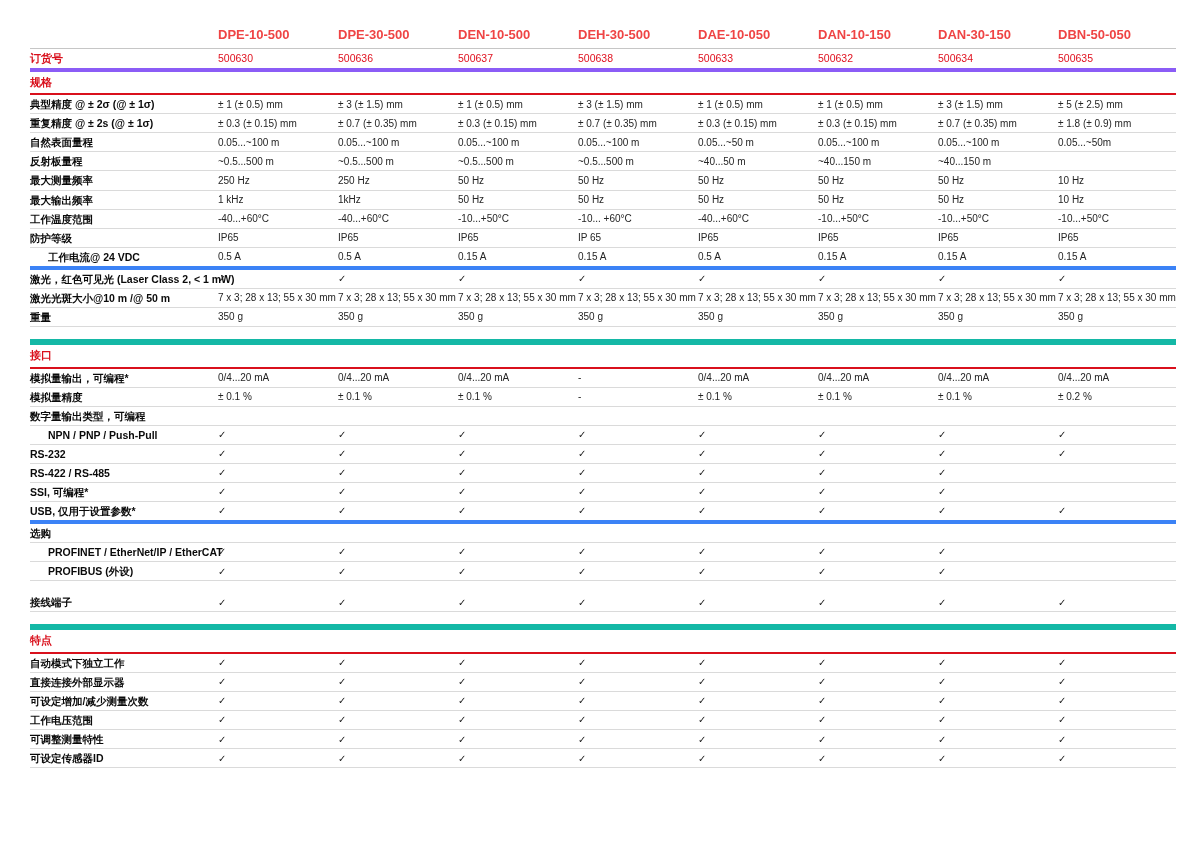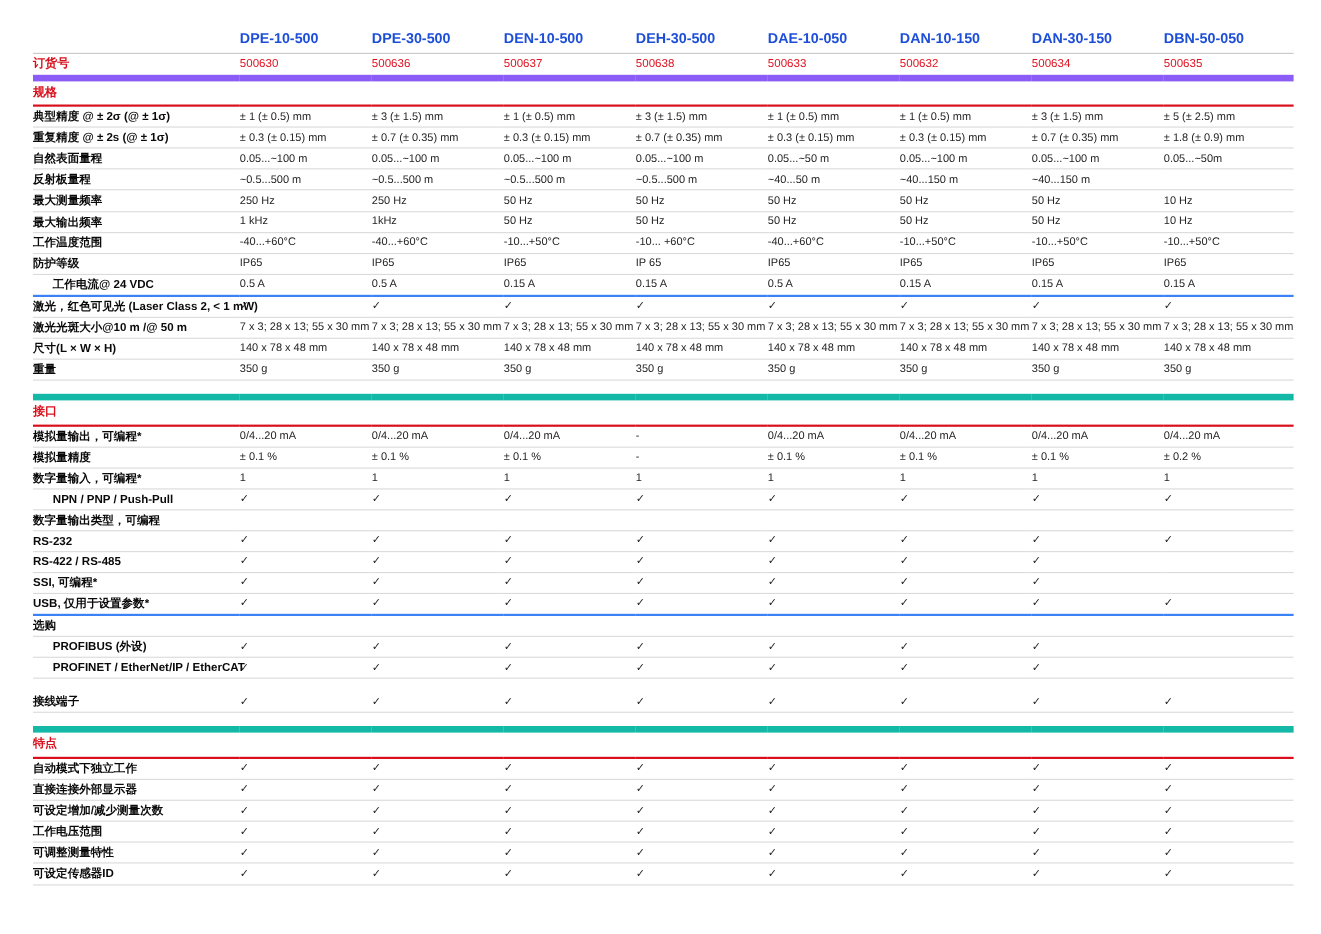--- a/index.html
+++ b/index.html
@@ -3,41 +3,41 @@
 <meta charset="utf-8">
 <style>
   html,body{margin:0;padding:0;background:#ffffff;}
   body{width:1201px;height:849px;overflow:hidden;position:relative;
        font-family:"Liberation Sans","DejaVu Sans",sans-serif;}
   #sheet{position:absolute;left:30px;top:26px;width:1146px;}
   table{border-collapse:collapse;table-layout:fixed;width:1146px;}
   td,th{text-align:left;vertical-align:middle;padding:0;white-space:nowrap;line-height:1.15;}
 
   
-  th.model{color:#1d4ed8;font-size:13px;font-weight:bold;padding:2px 4px 5px 0;
+  th.model{color:#ef4444;font-size:13px;font-weight:bold;padding:2px 4px 5px 0;
            border-bottom:1px solid #c6c6c6;}
   th.corner{border-bottom:1px solid #c6c6c6;}
 
   
-  tr.orow td{padding:3px 4px 3px 0;border-bottom:6px solid #8b5cf6;font-size:10.5px;color:#e0111f;margin-left:20px;}
+  tr.orow td{padding:3px 4px 3px 0;border-bottom:4px solid #8b5cf6;font-size:10.5px;color:#e0111f;margin-left:20px;}
   tr.orow td.lbl{color:#d9101c;font-weight:bold;font-size:11px;}
 
   
   tr.srow td{padding:5px 0 4px 0;font-size:11px;font-weight:bold;color:#d9101c;
              border-bottom:2px solid #d9101c;font-family:Liberation Mono, monospace;}
   tr.srow.pale td{border-top:6px solid #14b8a6;}
 
   
   tr.spacer td{height:12px;border:none;}
 
   
   tr.drow td{padding:3px 4px 3px 0;font-size:10px;color:#242424;border-bottom:1px solid #dadada;}
   tr.drow td.lbl{font-size:10.5px;color:#0a0a0a;font-weight:bold;}
   tr.drow td.lbl.ind{padding-left:18px;}
-  tr.drow.gend td{border-bottom:2px solid #3b82f6;}
+  tr.drow.gend td{border-bottom:4px solid #3b82f6;}
   td.chk{font-size:10px;color:#111;}
 </style>
 </head>
 <body>
 
 <div id="sheet">
   <table id="spec-table">
     <colgroup>
       <col style="width:188px">
       <col style="width:120px">
@@ -190,31 +190,20 @@
           <td class="val">7 x 3; 28 x 13; 55 x 30 mm</td>
           <td class="val">7 x 3; 28 x 13; 55 x 30 mm</td>
           <td class="val">7 x 3; 28 x 13; 55 x 30 mm</td>
           <td class="val">7 x 3; 28 x 13; 55 x 30 mm</td>
           <td class="val">7 x 3; 28 x 13; 55 x 30 mm</td>
           <td class="val">7 x 3; 28 x 13; 55 x 30 mm</td>
           <td class="val">7 x 3; 28 x 13; 55 x 30 mm</td>
           <td class="val">7 x 3; 28 x 13; 55 x 30 mm</td>
         </tr>
         <tr class="drow">
-          <td class="lbl">尺寸(L × W × H)</td>
-          <td class="val">140 x 78 x 48 mm</td>
-          <td class="val">140 x 78 x 48 mm</td>
-          <td class="val">140 x 78 x 48 mm</td>
-          <td class="val">140 x 78 x 48 mm</td>
-          <td class="val">140 x 78 x 48 mm</td>
-          <td class="val">140 x 78 x 48 mm</td>
-          <td class="val">140 x 78 x 48 mm</td>
-          <td class="val">140 x 78 x 48 mm</td>
-        </tr>
-        <tr class="drow">
           <td class="lbl">重量</td>
           <td class="val">350 g</td>
           <td class="val">350 g</td>
           <td class="val">350 g</td>
           <td class="val">350 g</td>
           <td class="val">350 g</td>
           <td class="val">350 g</td>
           <td class="val">350 g</td>
           <td class="val">350 g</td>
         </tr>
@@ -239,54 +228,43 @@
           <td class="lbl">模拟量精度</td>
           <td class="val">± 0.1 %</td>
           <td class="val">± 0.1 %</td>
           <td class="val">± 0.1 %</td>
           <td class="val">-</td>
           <td class="val">± 0.1 %</td>
           <td class="val">± 0.1 %</td>
           <td class="val">± 0.1 %</td>
           <td class="val">± 0.2 %</td>
         </tr>
-        <tr class="drow">
-          <td class="lbl">数字量输入，可编程*</td>
-          <td class="val">1</td>
-          <td class="val">1</td>
-          <td class="val">1</td>
-          <td class="val">1</td>
-          <td class="val">1</td>
-          <td class="val">1</td>
-          <td class="val">1</td>
-          <td class="val">1</td>
-        </tr>
-        <tr class="drow">
-          <td class="lbl ind">NPN / PNP / Push-Pull</td>
-          <td class="val chk">✓</td>
-          <td class="val chk">✓</td>
-          <td class="val chk">✓</td>
-          <td class="val chk">✓</td>
-          <td class="val chk">✓</td>
-          <td class="val chk">✓</td>
-          <td class="val chk">✓</td>
-          <td class="val chk">✓</td>
-        </tr>
         <tr class="drow sub">
           <td class="lbl">数字量输出类型，可编程</td>
           <td class="val"></td>
           <td class="val"></td>
           <td class="val"></td>
           <td class="val"></td>
           <td class="val"></td>
           <td class="val"></td>
           <td class="val"></td>
           <td class="val"></td>
         </tr>
         <tr class="drow">
+          <td class="lbl ind">NPN / PNP / Push-Pull</td>
+          <td class="val chk">✓</td>
+          <td class="val chk">✓</td>
+          <td class="val chk">✓</td>
+          <td class="val chk">✓</td>
+          <td class="val chk">✓</td>
+          <td class="val chk">✓</td>
+          <td class="val chk">✓</td>
+          <td class="val chk">✓</td>
+        </tr>
+        <tr class="drow">
           <td class="lbl">RS-232</td>
           <td class="val chk">✓</td>
           <td class="val chk">✓</td>
           <td class="val chk">✓</td>
           <td class="val chk">✓</td>
           <td class="val chk">✓</td>
           <td class="val chk">✓</td>
           <td class="val chk">✓</td>
           <td class="val chk">✓</td>
         </tr>
@@ -328,32 +306,32 @@
           <td class="val"></td>
           <td class="val"></td>
           <td class="val"></td>
           <td class="val"></td>
           <td class="val"></td>
           <td class="val"></td>
           <td class="val"></td>
           <td class="val"></td>
         </tr>
         <tr class="drow">
+          <td class="lbl ind">PROFINET / EtherNet/IP / EtherCAT</td>
+          <td class="val chk">✓</td>
+          <td class="val chk">✓</td>
+          <td class="val chk">✓</td>
+          <td class="val chk">✓</td>
+          <td class="val chk">✓</td>
+          <td class="val chk">✓</td>
+          <td class="val chk">✓</td>
+          <td class="val"></td>
+        </tr>
+        <tr class="drow">
           <td class="lbl ind">PROFIBUS (外设)</td>
-          <td class="val chk">✓</td>
-          <td class="val chk">✓</td>
-          <td class="val chk">✓</td>
-          <td class="val chk">✓</td>
-          <td class="val chk">✓</td>
-          <td class="val chk">✓</td>
-          <td class="val chk">✓</td>
-          <td class="val"></td>
-        </tr>
-        <tr class="drow">
-          <td class="lbl ind">PROFINET / EtherNet/IP / EtherCAT</td>
           <td class="val chk">✓</td>
           <td class="val chk">✓</td>
           <td class="val chk">✓</td>
           <td class="val chk">✓</td>
           <td class="val chk">✓</td>
           <td class="val chk">✓</td>
           <td class="val chk">✓</td>
           <td class="val"></td>
         </tr>
         <tr class="spacer">

